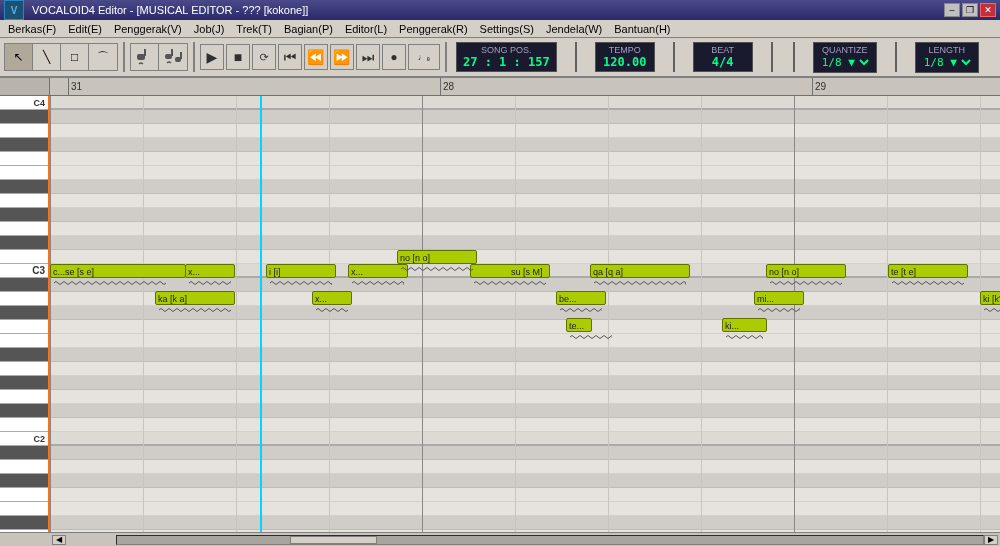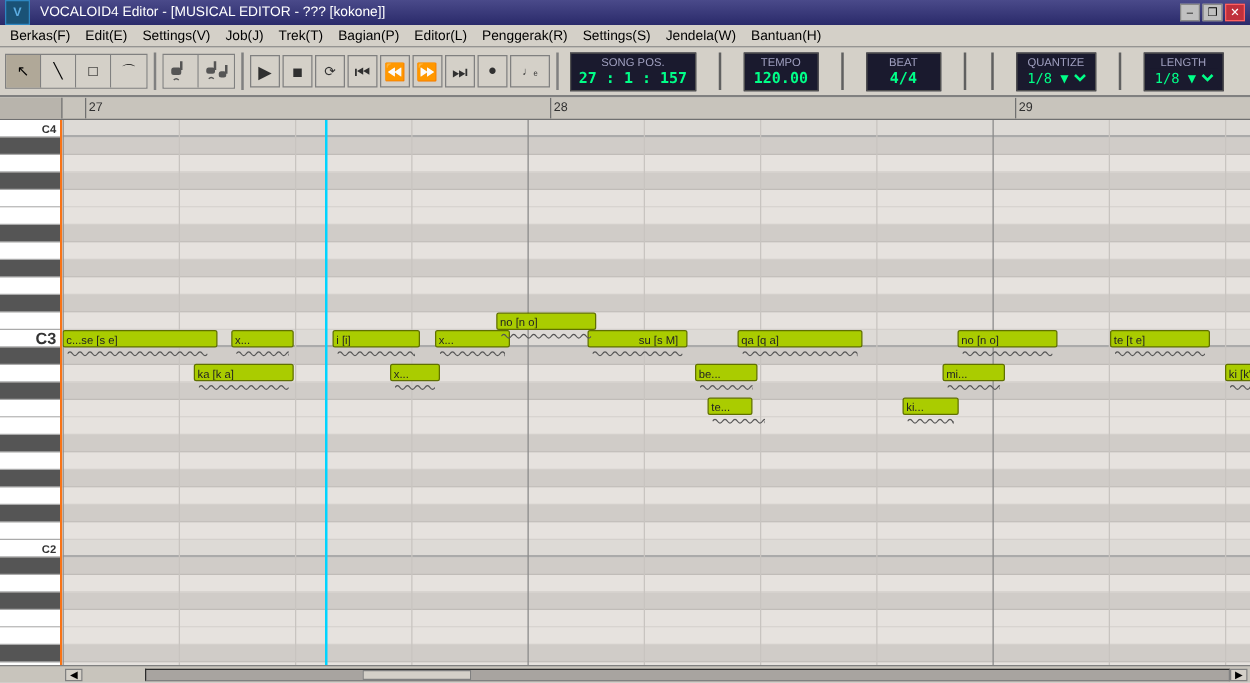--- a/index.html
+++ b/index.html
@@ -64,20 +64,21 @@
       border: 1px solid #808080;
       display: flex; align-items: center; justify-content: center;
       cursor: pointer;
       font-size: 12px;
     }
     .toolbar-btn.active { background: #b0a898; border: 2px inset #606060; }
 
     
     #info-panel {
       display: flex;
+      align-items: center;
       gap: 16px;
       margin-left: 4px;
     }
     .info-group {
       display: flex;
       flex-direction: column;
       align-items: center;
       background: #1a1a2e;
       padding: 2px 6px;
       border: 1px solid #505050;
@@ -286,21 +287,21 @@
   <div id="title-bar-controls">
     <div class="title-btn minimize">–</div>
     <div class="title-btn restore">❐</div>
     <div class="title-btn close">✕</div>
   </div>
 </div>
 
 <div id="menu-bar">
   <div class="menu-item">Berkas(F)</div>
   <div class="menu-item">Edit(E)</div>
-  <div class="menu-item">Settings(V)</div>
+  <div class="menu-item">Penggerak(V)</div>
   <div class="menu-item">Job(J)</div>
   <div class="menu-item">Trek(T)</div>
   <div class="menu-item">Bagian(P)</div>
   <div class="menu-item">Editor(L)</div>
   <div class="menu-item">Penggerak(R)</div>
   <div class="menu-item">Settings(S)</div>
   <div class="menu-item">Jendela(W)</div>
   <div class="menu-item">Bantuan(H)</div>
 </div>
 
@@ -382,21 +383,21 @@
       </select>
     </div>
   </div>
 </div>
 
 <div id="piano-roll-container">
 
   <div id="ruler">
     <div id="ruler-piano-space"></div>
     <div id="ruler-marks">
-      <div class="ruler-mark" style="left:18px;">27</div>
+      <div class="ruler-mark" style="left:18px;">31</div>
       <div class="ruler-mark" style="left:390px;">28</div>
       <div class="ruler-mark" style="left:762px;">29</div>
     </div>
   </div>
 
   <div id="main-area">
 
     <div id="piano-keys">
 
     <div style="position: absolute; left: 0px; right: 0px; top: 0px; height: 14px; border-bottom: 1px solid rgb(170, 170, 170); display: flex; align-items: center; justify-content: flex-end; padding-right: 3px; font-size: 9px; background: white; color: rgb(51, 51, 51); font-weight: bold;">C4</div>
@@ -404,21 +405,21 @@
         <div style="position: absolute; left: 0px; right: 0px; top: 28px; height: 14px; border-bottom: 1px solid rgb(170, 170, 170); display: flex; align-items: center; justify-content: flex-end; padding-right: 3px; font-size: 8px; background: white; color: rgb(51, 51, 51);"></div>
         <div style="position: absolute; left: 0px; right: 0px; top: 42px; height: 14px; border-bottom: 1px solid rgb(170, 170, 170); display: flex; align-items: center; justify-content: flex-end; padding-right: 3px; font-size: 8px; background: rgb(85, 85, 85); color: rgb(204, 204, 204);"></div>
         <div style="position: absolute; left: 0px; right: 0px; top: 56px; height: 14px; border-bottom: 1px solid rgb(170, 170, 170); display: flex; align-items: center; justify-content: flex-end; padding-right: 3px; font-size: 8px; background: white; color: rgb(51, 51, 51);"></div>
         <div style="position: absolute; left: 0px; right: 0px; top: 70px; height: 14px; border-bottom: 1px solid rgb(170, 170, 170); display: flex; align-items: center; justify-content: flex-end; padding-right: 3px; font-size: 8px; background: white; color: rgb(51, 51, 51);"></div>
         <div style="position: absolute; left: 0px; right: 0px; top: 84px; height: 14px; border-bottom: 1px solid rgb(170, 170, 170); display: flex; align-items: center; justify-content: flex-end; padding-right: 3px; font-size: 8px; background: rgb(85, 85, 85); color: rgb(204, 204, 204);"></div>
         <div style="position: absolute; left: 0px; right: 0px; top: 98px; height: 14px; border-bottom: 1px solid rgb(170, 170, 170); display: flex; align-items: center; justify-content: flex-end; padding-right: 3px; font-size: 8px; background: white; color: rgb(51, 51, 51);"></div>
         <div style="position: absolute; left: 0px; right: 0px; top: 112px; height: 14px; border-bottom: 1px solid rgb(170, 170, 170); display: flex; align-items: center; justify-content: flex-end; padding-right: 3px; font-size: 8px; background: rgb(85, 85, 85); color: rgb(204, 204, 204);"></div>
         <div style="position: absolute; left: 0px; right: 0px; top: 126px; height: 14px; border-bottom: 1px solid rgb(170, 170, 170); display: flex; align-items: center; justify-content: flex-end; padding-right: 3px; font-size: 8px; background: white; color: rgb(51, 51, 51);"></div>
         <div style="position: absolute; left: 0px; right: 0px; top: 140px; height: 14px; border-bottom: 1px solid rgb(170, 170, 170); display: flex; align-items: center; justify-content: flex-end; padding-right: 3px; font-size: 8px; background: rgb(85, 85, 85); color: rgb(204, 204, 204);"></div>
         <div style="position: absolute; left: 0px; right: 0px; top: 154px; height: 14px; border-bottom: 1px solid rgb(170, 170, 170); display: flex; align-items: center; justify-content: flex-end; padding-right: 3px; font-size: 8px; background: white; color: rgb(51, 51, 51);"></div>
-        <div style="position: absolute; left: 0px; right: 0px; top: 168px; height: 14px; border-bottom: 1px solid rgb(170, 170, 170); display: flex; align-items: center; justify-content: flex-end; padding-right: 3px; font-size: 13px; background: white; color: rgb(51, 51, 51); font-weight: bold;">C3</div>
+        <div style="position: absolute; left: 0px; right: 0px; top: 168px; height: 14px; border-bottom: 1px solid rgb(170, 170, 170); display: flex; align-items: center; justify-content: flex-end; padding-right: 3px; font-size: 10px; background: white; color: rgb(51, 51, 51); font-weight: bold;">C3</div>
         <div style="position: absolute; left: 0px; right: 0px; top: 182px; height: 14px; border-bottom: 1px solid rgb(170, 170, 170); display: flex; align-items: center; justify-content: flex-end; padding-right: 3px; font-size: 8px; background: rgb(85, 85, 85); color: rgb(204, 204, 204);"></div>
         <div style="position: absolute; left: 0px; right: 0px; top: 196px; height: 14px; border-bottom: 1px solid rgb(170, 170, 170); display: flex; align-items: center; justify-content: flex-end; padding-right: 3px; font-size: 8px; background: white; color: rgb(51, 51, 51);"></div>
         <div style="position: absolute; left: 0px; right: 0px; top: 210px; height: 14px; border-bottom: 1px solid rgb(170, 170, 170); display: flex; align-items: center; justify-content: flex-end; padding-right: 3px; font-size: 8px; background: rgb(85, 85, 85); color: rgb(204, 204, 204);"></div>
         <div style="position: absolute; left: 0px; right: 0px; top: 224px; height: 14px; border-bottom: 1px solid rgb(170, 170, 170); display: flex; align-items: center; justify-content: flex-end; padding-right: 3px; font-size: 8px; background: white; color: rgb(51, 51, 51);"></div>
         <div style="position: absolute; left: 0px; right: 0px; top: 238px; height: 14px; border-bottom: 1px solid rgb(170, 170, 170); display: flex; align-items: center; justify-content: flex-end; padding-right: 3px; font-size: 8px; background: white; color: rgb(51, 51, 51);"></div>
         <div style="position: absolute; left: 0px; right: 0px; top: 252px; height: 14px; border-bottom: 1px solid rgb(170, 170, 170); display: flex; align-items: center; justify-content: flex-end; padding-right: 3px; font-size: 8px; background: rgb(85, 85, 85); color: rgb(204, 204, 204);"></div>
         <div style="position: absolute; left: 0px; right: 0px; top: 266px; height: 14px; border-bottom: 1px solid rgb(170, 170, 170); display: flex; align-items: center; justify-content: flex-end; padding-right: 3px; font-size: 8px; background: white; color: rgb(51, 51, 51);"></div>
         <div style="position: absolute; left: 0px; right: 0px; top: 280px; height: 14px; border-bottom: 1px solid rgb(170, 170, 170); display: flex; align-items: center; justify-content: flex-end; padding-right: 3px; font-size: 8px; background: rgb(85, 85, 85); color: rgb(204, 204, 204);"></div>
         <div style="position: absolute; left: 0px; right: 0px; top: 294px; height: 14px; border-bottom: 1px solid rgb(170, 170, 170); display: flex; align-items: center; justify-content: flex-end; padding-right: 3px; font-size: 8px; background: white; color: rgb(51, 51, 51);"></div>
         <div style="position: absolute; left: 0px; right: 0px; top: 308px; height: 14px; border-bottom: 1px solid rgb(170, 170, 170); display: flex; align-items: center; justify-content: flex-end; padding-right: 3px; font-size: 8px; background: rgb(85, 85, 85); color: rgb(204, 204, 204);"></div>
@@ -472,21 +473,21 @@
         <div style="position: absolute; top: 0px; bottom: 0px; left: 93px; width: 1px; background: rgb(200, 196, 192); z-index: 5;"></div>
         <div style="position: absolute; top: 0px; bottom: 0px; left: 186px; width: 1px; background: rgb(200, 196, 192); z-index: 5;"></div>
         <div style="position: absolute; top: 0px; bottom: 0px; left: 279px; width: 1px; background: rgb(200, 196, 192); z-index: 5;"></div>
         <div style="position: absolute; top: 0px; bottom: 0px; left: 372px; width: 1px; background: rgb(136, 136, 136); z-index: 6;"></div>
         <div style="position: absolute; top: 0px; bottom: 0px; left: 465px; width: 1px; background: rgb(200, 196, 192); z-index: 5;"></div>
         <div style="position: absolute; top: 0px; bottom: 0px; left: 558px; width: 1px; background: rgb(200, 196, 192); z-index: 5;"></div>
         <div style="position: absolute; top: 0px; bottom: 0px; left: 651px; width: 1px; background: rgb(200, 196, 192); z-index: 5;"></div>
         <div style="position: absolute; top: 0px; bottom: 0px; left: 744px; width: 1px; background: rgb(136, 136, 136); z-index: 6;"></div>
         <div style="position: absolute; top: 0px; bottom: 0px; left: 837px; width: 1px; background: rgb(200, 196, 192); z-index: 5;"></div>
         <div style="position: absolute; top: 0px; bottom: 0px; left: 930px; width: 1px; background: rgb(200, 196, 192); z-index: 5;"></div>
-        <div class="note-block" style="left: 0px; top: 168px; width: 124px; height: 14px; line-height: 14px;">c...se [s e]</div>
+        <div class="note-block" style="left: 0px; top: 168px; width: 136px; height: 14px; line-height: 14px;">c...se [s e]</div>
         <svg style="position: absolute; left: 4px; top: 184px; width: 112px; height: 6px; z-index: 12;">
           <path d="M 0 3 Q 2 0 4 3 Q 6 6 8 3 Q 10 0 12 3 Q 14 6 16 3 Q 18 0 20 3 Q 22 6 24 3 Q 26 0 28 3 Q 30 6 32 3 Q 34 0 36 3 Q 38 6 40 3 Q 42 0 44 3 Q 46 6 48 3 Q 50 0 52 3 Q 54 6 56 3 Q 58 0 60 3 Q 62 6 64 3 Q 66 0 68 3 Q 70 6 72 3 Q 74 0 76 3 Q 78 6 80 3 Q 82 0 84 3 Q 86 6 88 3 Q 90 0 92 3 Q 94 6 96 3 Q 98 0 100 3 Q 102 6 104 3 Q 106 0 108 3 Q 110 6 112 3" stroke="#555" fill="none" stroke-width="1"></path>
         </svg>
         <div class="note-block" style="left: 135px; top: 168px; width: 50px; height: 14px; line-height: 14px;">x...</div>
         <svg style="position: absolute; left: 139px; top: 184px; width: 42px; height: 6px; z-index: 12;">
           <path d="M 0 3 Q 2 0 4 3 Q 6 6 8 3 Q 10 0 12 3 Q 14 6 16 3 Q 18 0 20 3 Q 22 6 24 3 Q 26 0 28 3 Q 30 6 32 3 Q 34 0 36 3 Q 38 6 40 3 Q 42 0 44 3 Q 42 6 42 3" stroke="#555" fill="none" stroke-width="1"></path>
         </svg>
         <div class="note-block" style="left: 216px; top: 168px; width: 70px; height: 14px; line-height: 14px;">i [i]</div>
         <svg style="position: absolute; left: 220px; top: 184px; width: 62px; height: 6px; z-index: 12;">
           <path d="M 0 3 Q 2 0 4 3 Q 6 6 8 3 Q 10 0 12 3 Q 14 6 16 3 Q 18 0 20 3 Q 22 6 24 3 Q 26 0 28 3 Q 30 6 32 3 Q 34 0 36 3 Q 38 6 40 3 Q 42 0 44 3 Q 46 6 48 3 Q 50 0 52 3 Q 54 6 56 3 Q 58 0 60 3 Q 62 6 62 3" stroke="#555" fill="none" stroke-width="1"></path>
@@ -528,21 +529,21 @@
           <path d="M 0 3 Q 2 0 4 3 Q 6 6 8 3 Q 10 0 12 3 Q 14 6 16 3 Q 18 0 20 3 Q 22 6 24 3 Q 26 0 28 3 Q 30 6 32 3 Q 34 0 36 3 Q 38 6 40 3 Q 42 0 44 3 Q 42 6 42 3" stroke="#555" fill="none" stroke-width="1"></path>
         </svg>
         <div class="note-block" style="left: 704px; top: 195px; width: 50px; height: 14px; line-height: 14px;">mi...</div>
         <svg style="position: absolute; left: 708px; top: 211px; width: 42px; height: 6px; z-index: 12;">
           <path d="M 0 3 Q 2 0 4 3 Q 6 6 8 3 Q 10 0 12 3 Q 14 6 16 3 Q 18 0 20 3 Q 22 6 24 3 Q 26 0 28 3 Q 30 6 32 3 Q 34 0 36 3 Q 38 6 40 3 Q 42 0 44 3 Q 42 6 42 3" stroke="#555" fill="none" stroke-width="1"></path>
         </svg>
         <div class="note-block" style="left: 930px; top: 195px; width: 70px; height: 14px; line-height: 14px;">ki [k'i]</div>
         <svg style="position: absolute; left: 934px; top: 211px; width: 62px; height: 6px; z-index: 12;">
           <path d="M 0 3 Q 2 0 4 3 Q 6 6 8 3 Q 10 0 12 3 Q 14 6 16 3 Q 18 0 20 3 Q 22 6 24 3 Q 26 0 28 3 Q 30 6 32 3 Q 34 0 36 3 Q 38 6 40 3 Q 42 0 44 3 Q 46 6 48 3 Q 50 0 52 3 Q 54 6 56 3 Q 58 0 60 3 Q 62 6 62 3" stroke="#555" fill="none" stroke-width="1"></path>
         </svg>
-        <div class="note-block" style="left: 516px; top: 222px; width: 36px; height: 14px; line-height: 14px;">te...</div>
+        <div class="note-block" style="left: 516px; top: 222px; width: 26px; height: 14px; line-height: 14px;">te...</div>
         <svg style="position: absolute; left: 520px; top: 238px; width: 42px; height: 6px; z-index: 12;">
           <path d="M 0 3 Q 2 0 4 3 Q 6 6 8 3 Q 10 0 12 3 Q 14 6 16 3 Q 18 0 20 3 Q 22 6 24 3 Q 26 0 28 3 Q 30 6 32 3 Q 34 0 36 3 Q 38 6 40 3 Q 42 0 44 3 Q 42 6 42 3" stroke="#555" fill="none" stroke-width="1"></path>
         </svg>
         <div class="note-block" style="left: 672px; top: 222px; width: 45px; height: 14px; line-height: 14px;">ki...</div>
         <svg style="position: absolute; left: 676px; top: 238px; width: 37px; height: 6px; z-index: 12;">
           <path d="M 0 3 Q 2 0 4 3 Q 6 6 8 3 Q 10 0 12 3 Q 14 6 16 3 Q 18 0 20 3 Q 22 6 24 3 Q 26 0 28 3 Q 30 6 32 3 Q 34 0 36 3 Q 37 6 37 3" stroke="#555" fill="none" stroke-width="1"></path>
         </svg>
       </div>
   </div>
 

